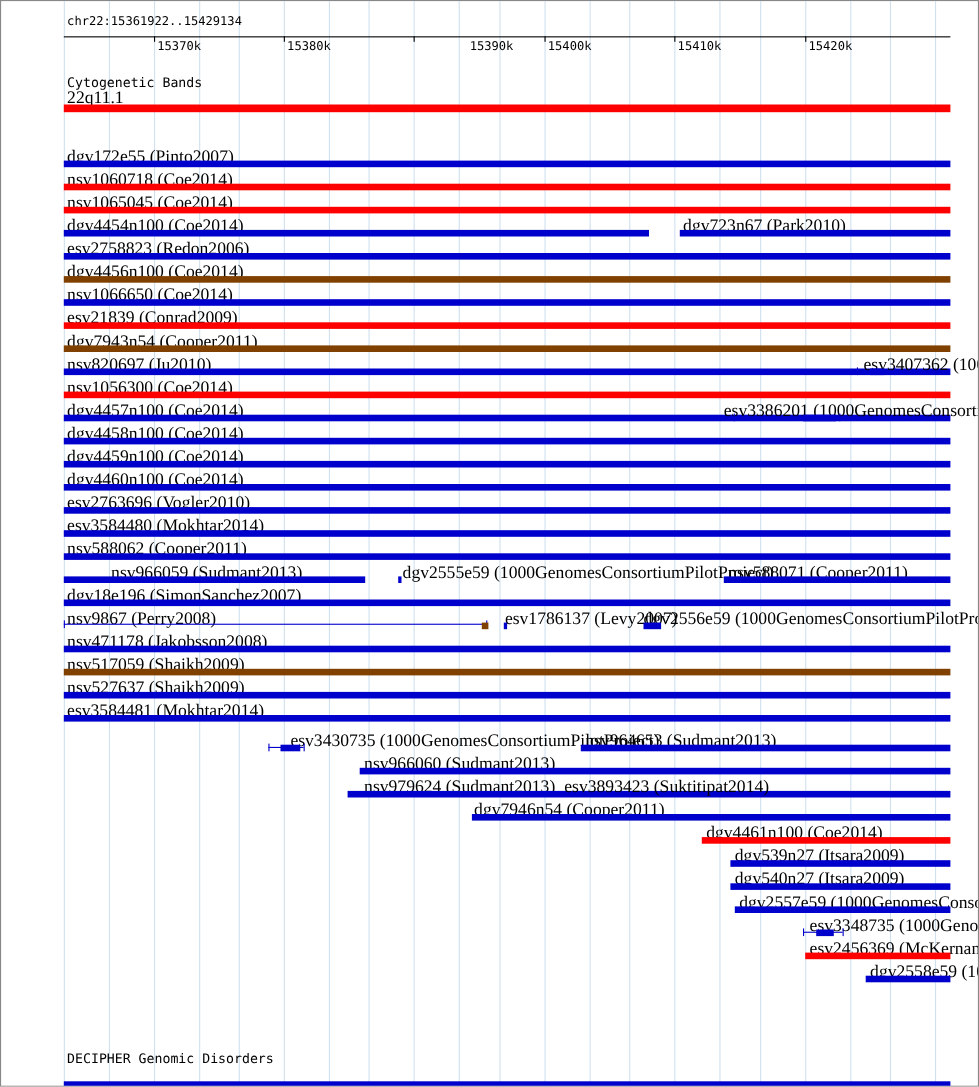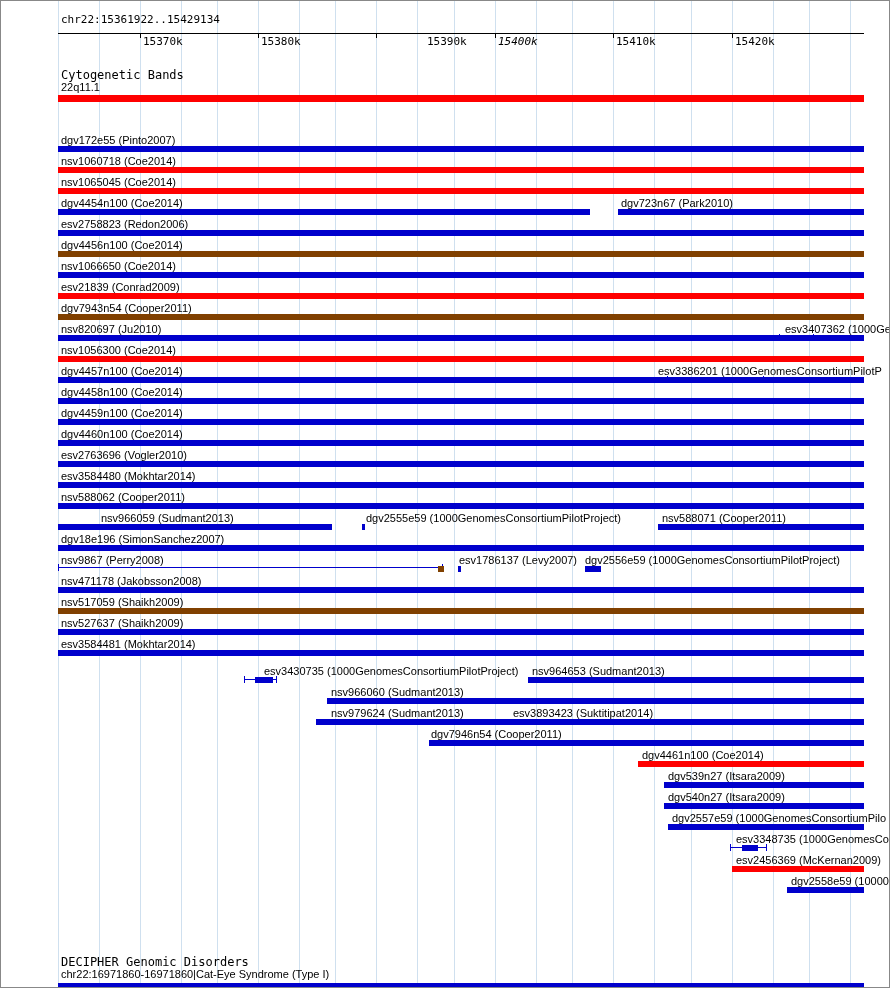--- a/index.html
+++ b/index.html
@@ -54,22 +54,22 @@
   }
   .section-title {
     position: absolute;
     font-family: "DejaVu Sans Mono", monospace;
     font-size: 12px;
     color: #000000;
     white-space: nowrap;
   }
   .track-label {
     position: absolute;
-    font-family: Liberation Sans, sans-serif;
-    font-size: 11px;
+    font-family: Liberation Serif, serif;
+    font-size: 16px;
     color: #000000;
     white-space: nowrap;
   }
   .bar {
     position: absolute;
     height: 6px;
   }
   .whisker {
     position: absolute;
     height: 1px;
@@ -117,21 +117,21 @@
 
   <div class="ruler-line" style="left:57px; top:32px; width:806px;"></div>
   <div id="ruler-ticks">
       <div class="ruler-tick" style="left: 139px; top: 32px;"></div>
       <div class="tick-label" style="left: 142px; top: 34px;">15370k</div>
       <div class="ruler-tick" style="left: 257px; top: 32px;"></div>
       <div class="tick-label" style="left: 260px; top: 34px;">15380k</div>
       <div class="ruler-tick" style="left: 375px; top: 32px;"></div>
       <div class="tick-label" style="left: 378px; top: 34px; margin-left: 48px;">15390k</div>
       <div class="ruler-tick" style="left: 494px; top: 32px;"></div>
-      <div class="tick-label" style="left: 497px; top: 34px; font-style: italic;">15400k</div>
+      <div class="tick-label" style="left: 497px; top: 34px;">15400k</div>
       <div class="ruler-tick" style="left: 612px; top: 32px;"></div>
       <div class="tick-label" style="left: 615px; top: 34px;">15410k</div>
       <div class="ruler-tick" style="left: 731px; top: 32px;"></div>
       <div class="tick-label" style="left: 734px; top: 34px;">15420k</div>
     </div>
 
   <div class="section-title" style="left:60px; top:67px;">Cytogenetic Bands</div>
   <div class="track-label" style="left:60px; top:80px;">22q11.1</div>
   <div class="cyto-bar" style="left:57px; top:94px; width:806px; background:#ff0000;"></div>
 
@@ -236,16 +236,15 @@
       <div class="whisker-cap" style="left: 729px; top: 843px; background: rgb(0, 0, 204);"></div>
       <div class="whisker-cap" style="left: 765px; top: 843px; background: rgb(0, 0, 204);"></div>
       <div class="bar" style="left: 741px; top: 844px; width: 16px; background: rgb(0, 0, 204);"></div>
       <div class="track-label" style="left: 735px; top: 853px;">esv2456369 (McKernan2009)</div>
       <div class="bar" style="left: 731px; top: 865px; width: 132px; background: rgb(255, 0, 0);"></div>
       <div class="track-label" style="left: 790px; top: 874px;">dgv2558e59 (10000</div>
       <div class="bar" style="left: 786px; top: 886px; width: 77px; background: rgb(0, 0, 204);"></div>
     </div>
 
   <div class="section-title" style="left:60px; top:954px;text-align:center;">DECIPHER Genomic Disorders</div>
-  <div class="track-label" style="left:60px; top:967px;">chr22:16971860-16971860|Cat-Eye Syndrome (Type I)</div>
   <div class="bar" style="left:57px; top:982px; width:806px; background:#0000cc;"></div>
 
 </div>
 
 </body></html>

